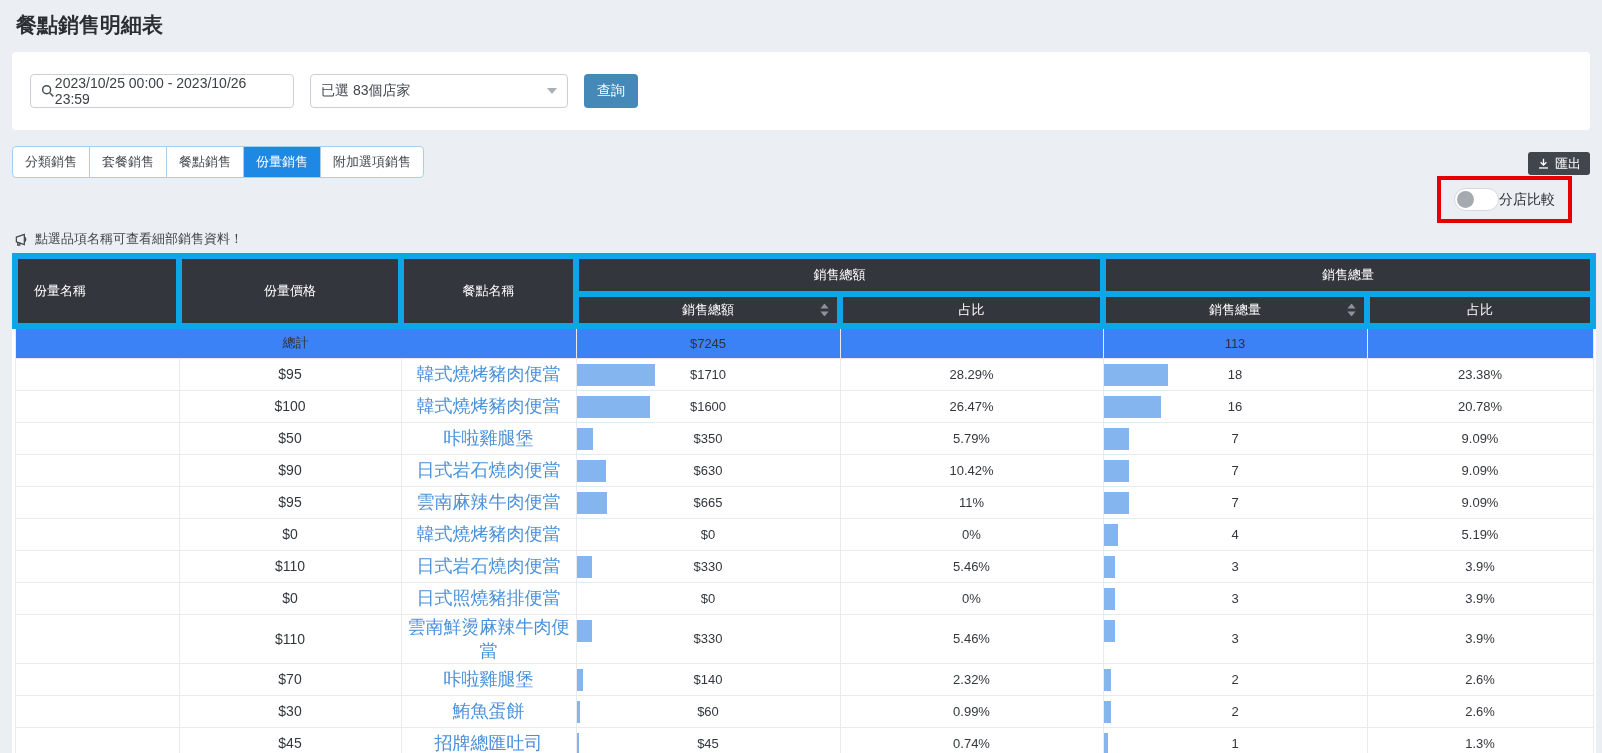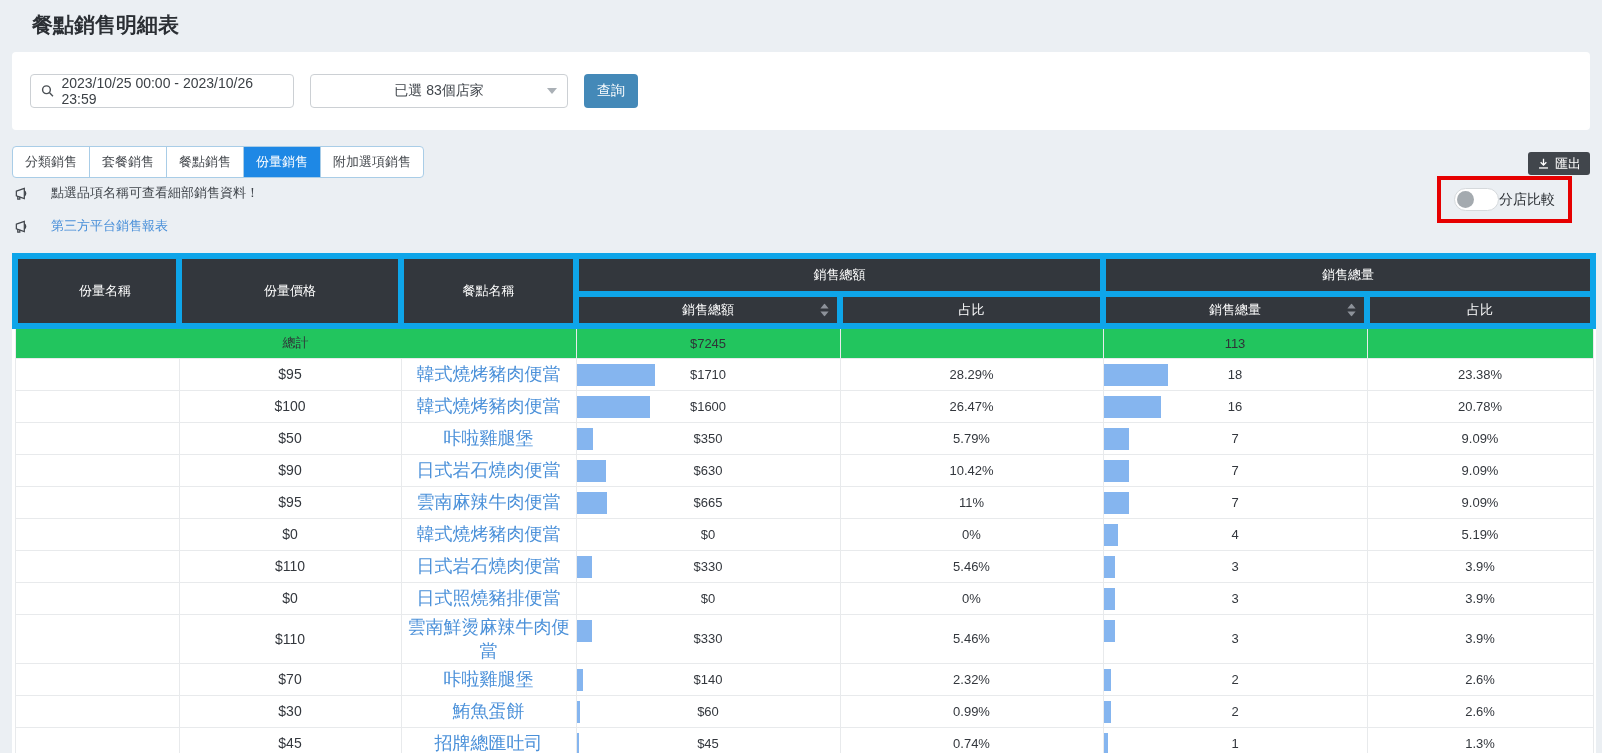--- a/index.html
+++ b/index.html
@@ -3,66 +3,66 @@
 <meta charset="utf-8">
 <style>
   * { margin:0; padding:0; box-sizing:border-box; }
   html,body { width:1602px; height:753px; overflow:hidden; }
   body {
     position:relative;
     background:#ebeff3;
     font-family:"Liberation Sans","DejaVu Sans",sans-serif;
     color:#33373d;
   }
-  .page-title { position:absolute; left:32px; top:11px; font-size:21px; font-weight:600; color:#2b2f34; }
+  .page-title { position:absolute; left:16px; top:11px; font-size:21px; font-weight:600; color:#2b2f34; }
 
   
   .filter-panel { position:absolute; left:12px; top:52px; width:1578px; height:78px;
     background:#fff; border-radius:4px; display:flex; align-items:center; padding:0 18px; gap:16px; }
   .field { height:34px; background:#fff; border:1px solid #ccd0d4; border-radius:4px;
     display:flex; align-items:center; padding:0 10px; font-size:14px; color:#3c4146; position:relative; }
-  .date-field { width:264px; gap:7px; }
-  .select-field { width:258px; color:#41464c;justify-content:center; }
+  .date-field { width:264px; }
+  .select-field { width:258px; color:#41464c; }
   .select-field .caret { position:absolute; right:10px; width:0; height:0;
     border-left:5px solid transparent; border-right:5px solid transparent; border-top:6px solid #aab0b6; }
   .btn-query { height:34px; padding:0 13px; background:var(--query-btn,#4489b8); color:#fff;
     border:none; border-radius:4px; font-size:14px; cursor:pointer; font-family:inherit; }
 
   
   .toolbar { position:absolute; left:12px; top:146px; width:1578px; height:30px; }
   .tabs { display:inline-flex; border:1px solid #a9cde7; border-radius:4px; overflow:hidden; background:#fff; }
   .tab { padding:6px 12px; font-size:13px; color:#45494e; border-right:1px solid #a9cde7; cursor:pointer; white-space:nowrap; }
   .tab:last-child { border-right:none; }
   .tab.active { background:var(--accent,#1e88e5); color:#fff; }
   .btn-export { position:absolute; right:0; top:6px; height:23px; background:#41464c; color:#fff;
     border:none; border-radius:3px; font-size:13px; display:flex; align-items:center; gap:5px;
     padding:0 9px; cursor:pointer; font-family:inherit; }
 
   
   .notices { position:absolute; left:14px; top:183px; width:1100px; }
-  .notice { display:flex; align-items:center; gap:22px; font-size:13px; color:#41464c; height:20px; margin-bottom:13px; }
+  .notice { display:flex; align-items:center; gap:6px; font-size:13px; color:#41464c; height:20px; margin-bottom:13px;margin-top:46px; }
   .notice a { color:var(--link,#4a90d9); text-decoration:none; cursor:pointer; }
 
   
   .highlight-box { position:absolute; left:1437px; top:176px; width:135px; height:47px;
     border:4px solid var(--highlight,#e60000); display:flex; align-items:center; justify-content:center; }
   .switch { width:45px; height:23px; border:1px solid #d5d9dc; border-radius:12px; background:#fff; position:relative; cursor:pointer; }
   .switch .knob { position:absolute; left:2px; top:2px; width:17px; height:17px; border-radius:50%; background:#a4aaaf; }
   .toggle-label { font-size:14px; color:#2b2f34; }
 
   
   .report-table { position:absolute; left:12px; top:253px; width:1578px; border-collapse:collapse; table-layout:fixed;
     background:#fff; font-size:13px; }
   .report-table th { background:#33373d; color:#fff; font-weight:400; border:6px solid #0ea5e9; position:relative; }
   .report-table thead tr.group-row th { height:38px; }
   .report-table thead tr.sub-row th { height:32px; }
-  th.col-portion-name { text-align:center; padding-left:16px; }
+  th.col-portion-name { text-align:left; padding-left:16px; }
   .sort-icon { position:absolute; right:8px; top:50%; transform:translateY(-50%); cursor:pointer; }
   .report-table td { height:32px; border:1px solid #e8eaec; text-align:center; color:#33373d; position:relative; }
-  tr.total-row td { background:#22c55e; color:#2f3338; }
+  tr.total-row td { background:#3b82f6; color:#2f3338; }
   td.cell-price { font-size:14px; }
   td.cell-meal a { color:var(--link,#4a90d9); font-size:18px; text-decoration:none; cursor:pointer; }
   .bar { position:absolute; left:0; top:5px; height:22px; background:var(--bar,#85b5ef); }
   td .val { position:relative; }
 </style>
 </head>
 <body>
 
 <div class="page-title">餐點銷售明細表</div>
 

